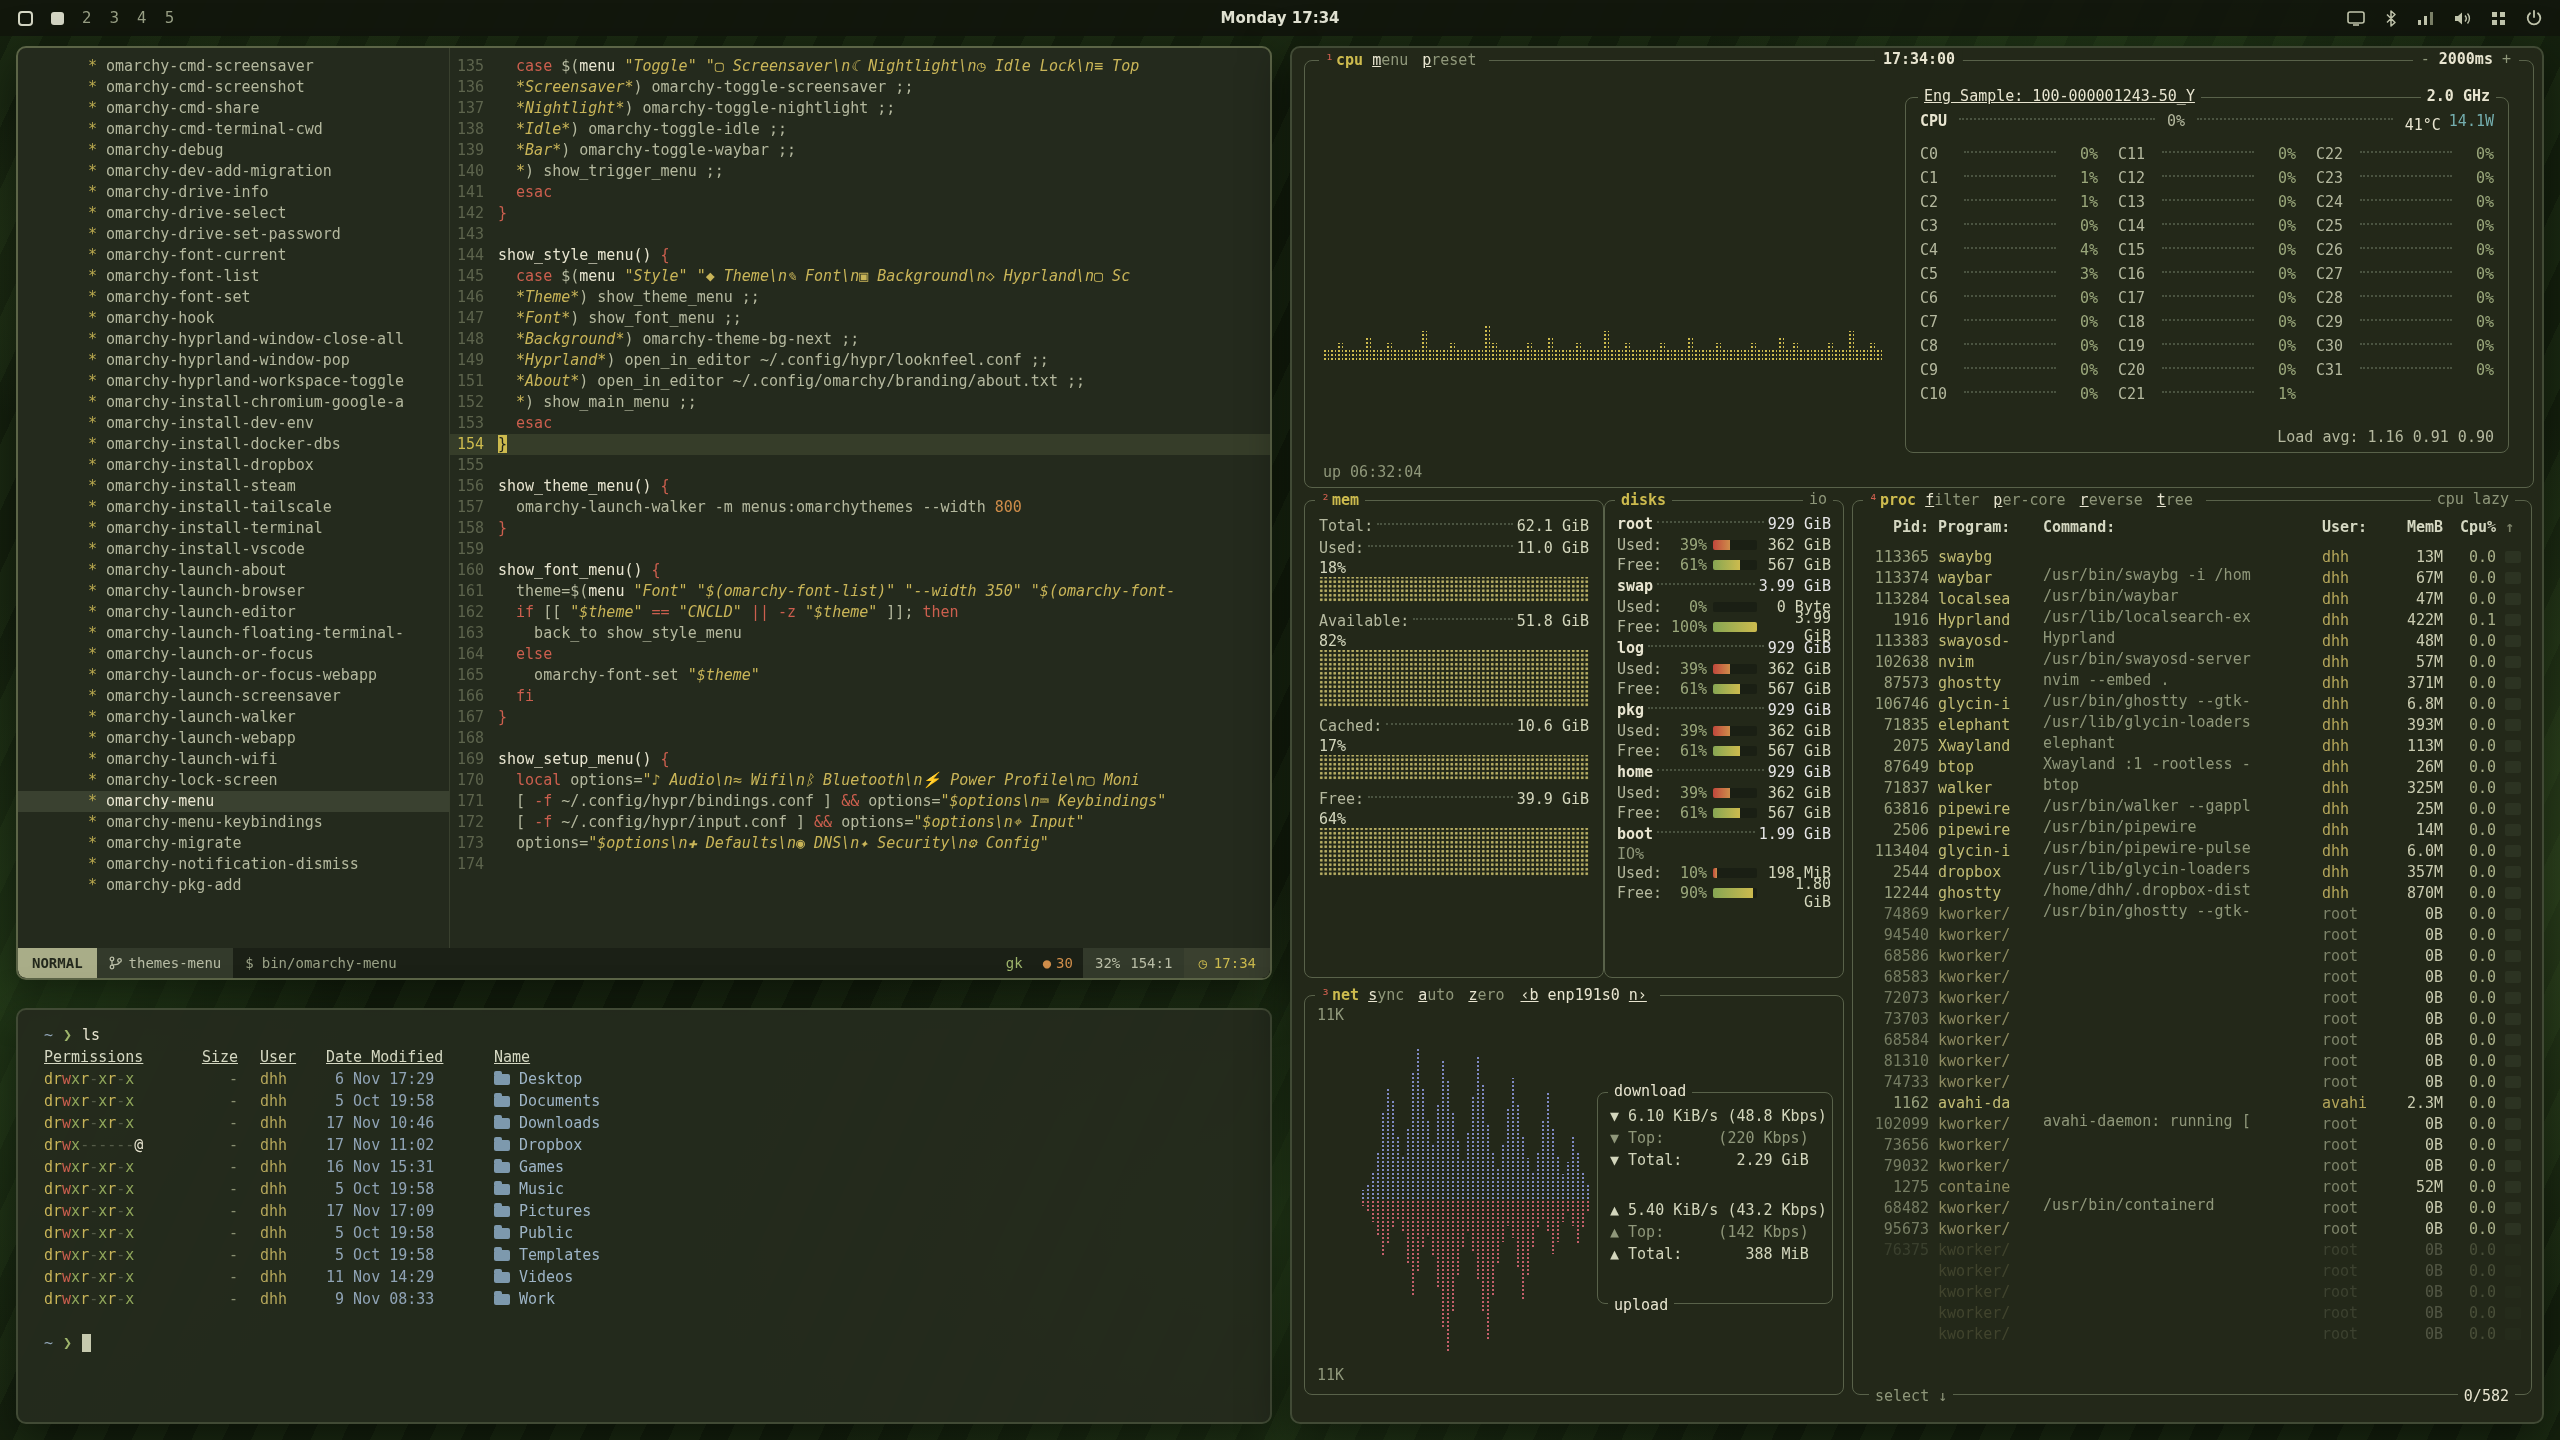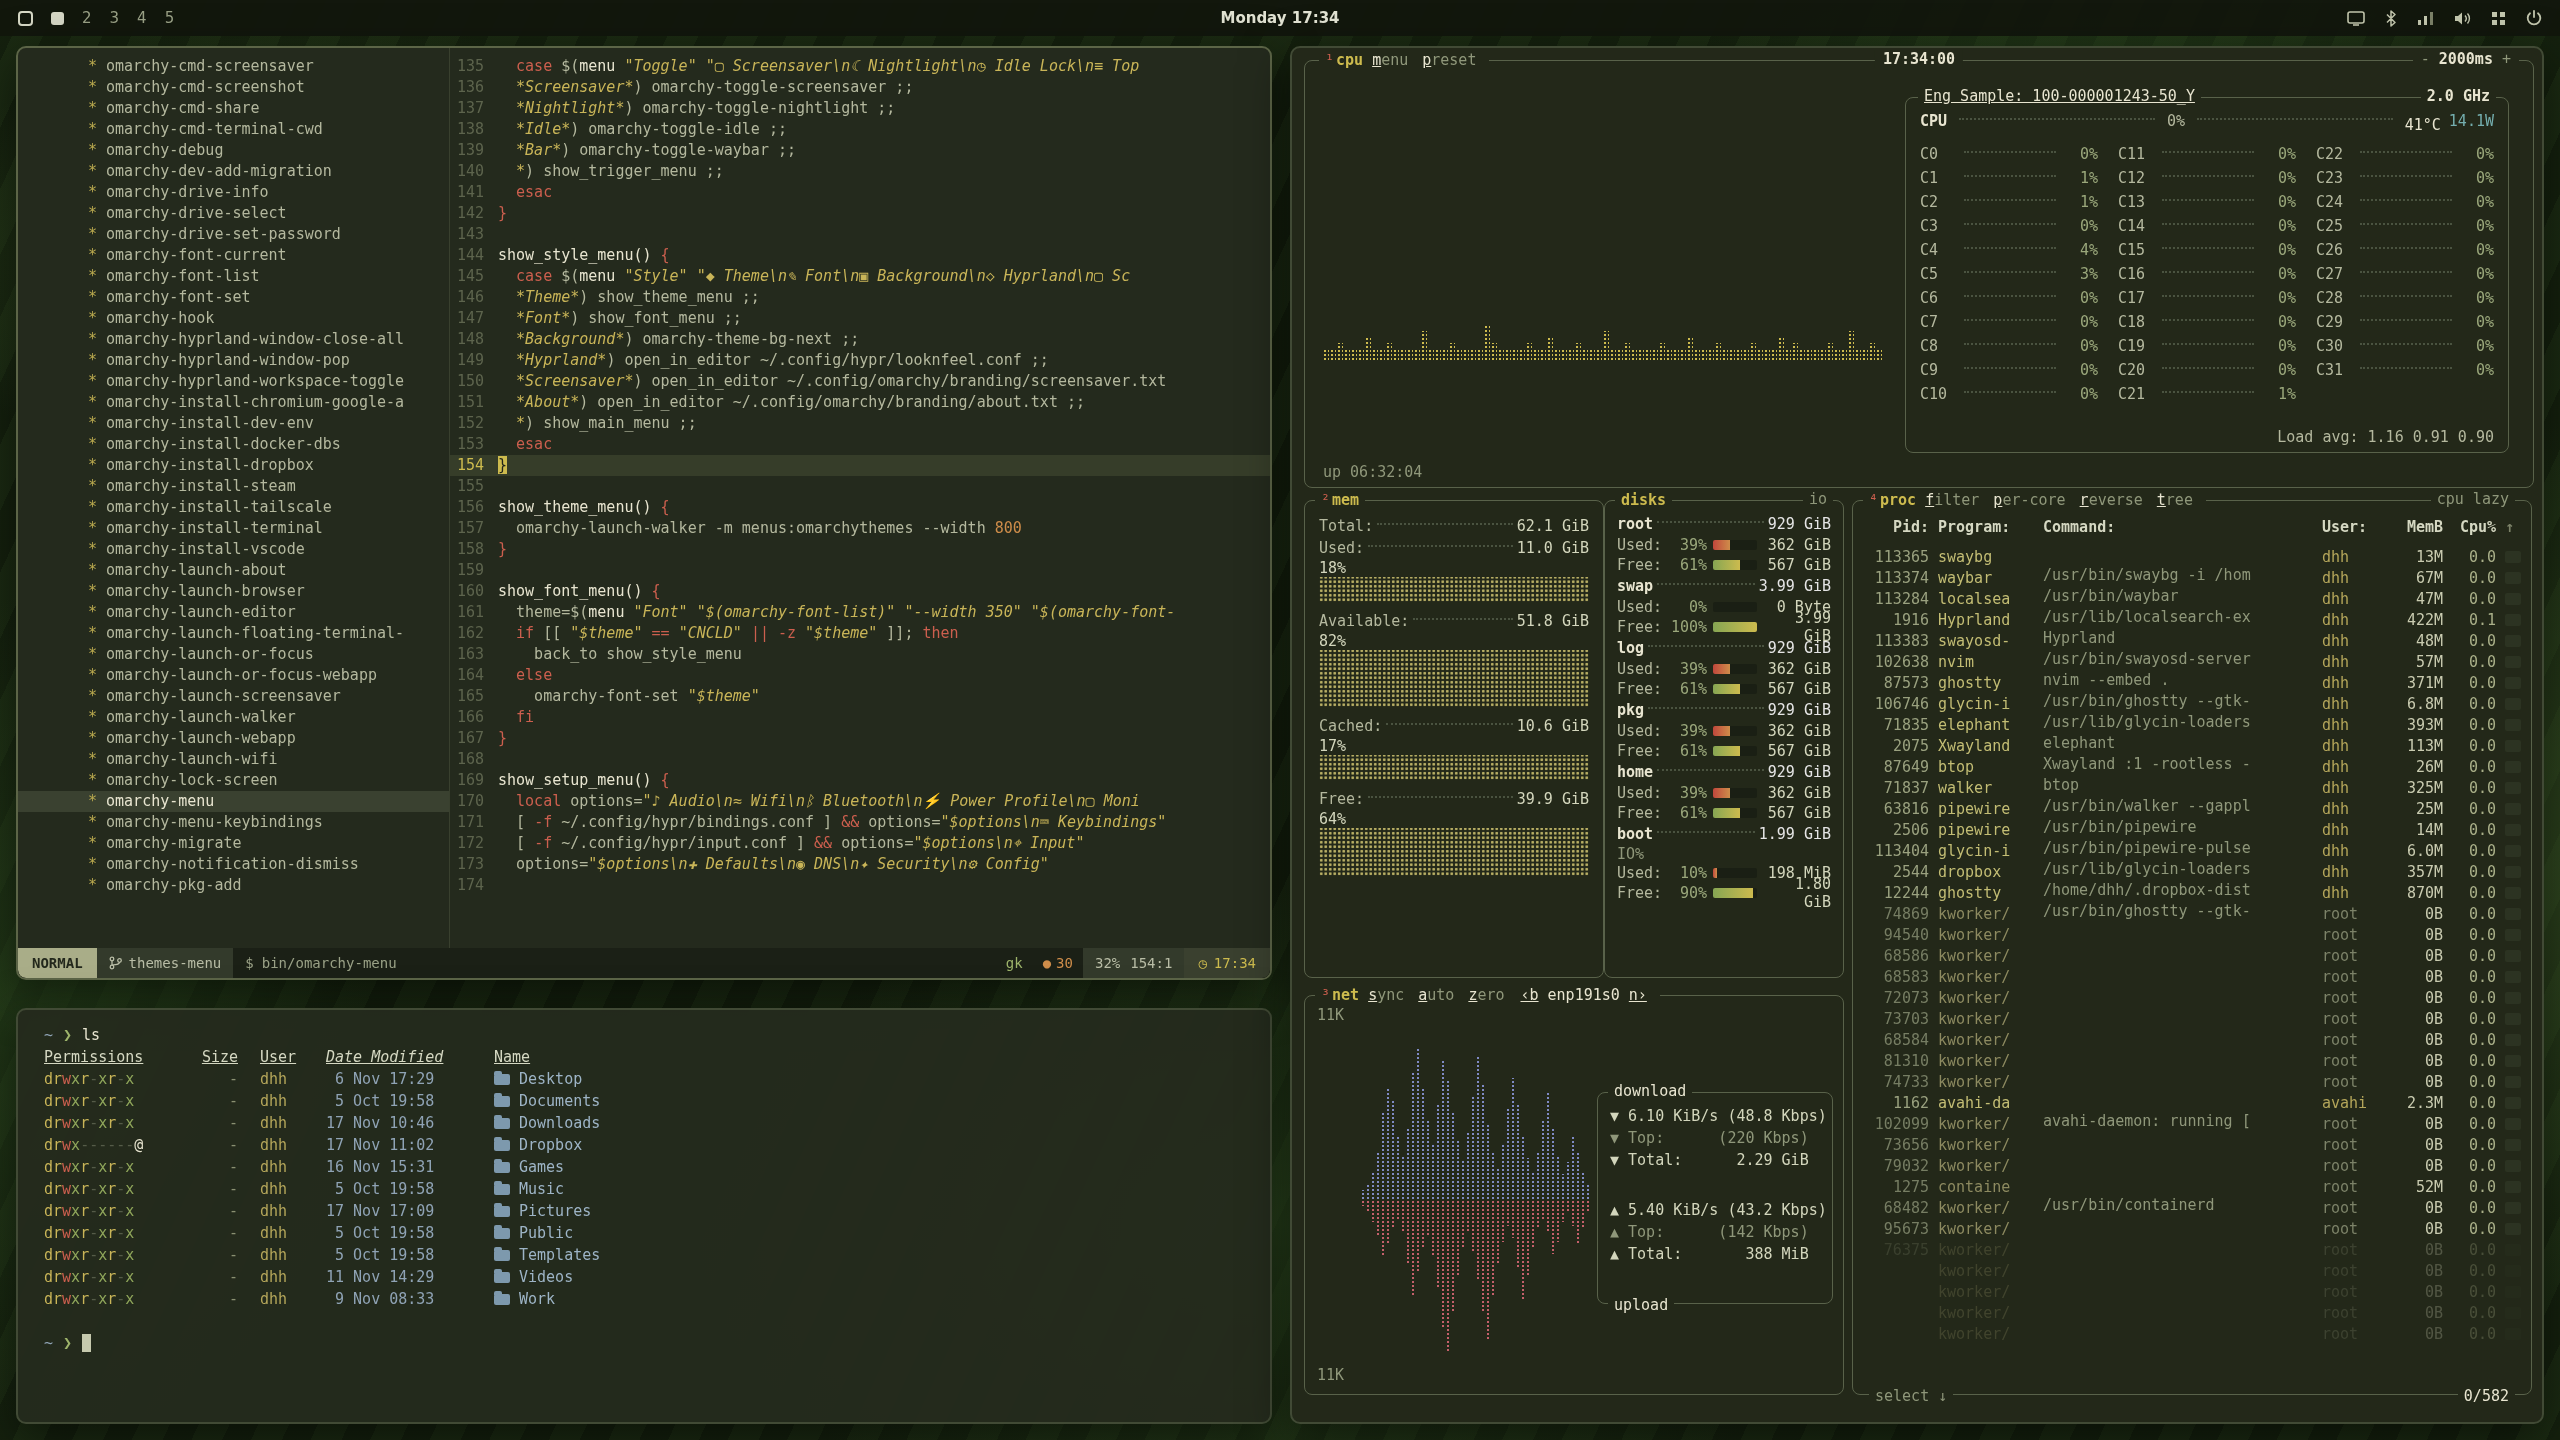--- a/index.html
+++ b/index.html
@@ -79,21 +79,21 @@
   .t-prompt-sym{color:var(--green);font-weight:bold;margin-right:10px;}
   .t-cmd{color:var(--white);}
   .t-head{margin-top:0;}
   .t-head span{color:#d5d8c2;text-decoration:underline;}
   .t-perm{width:150px;flex:0 0 150px;}
   .p-d{color:var(--str);} .p-r{color:var(--str);} .p-w{color:var(--red);} .p-x{color:#8fa65a;} .p-dash{color:#555b48;} .p-at{color:var(--white);}
   .t-size{width:44px;flex:0 0 44px;text-align:right;color:#8a9072;}
   .t-user{width:66px;flex:0 0 66px;padding-left:22px;color:#b4a65a;}
   .t-date{width:190px;flex:0 0 190px;padding-left:22px;color:var(--blue);}
   .t-name{display:flex;align-items:center;color:var(--name-blue);}
-  .h-perm{width:150px;flex:0 0 150px;} .h-size{width:44px;flex:0 0 44px;text-align:right;} .h-user{width:66px;flex:0 0 66px;padding-left:22px;} .h-date{width:190px;flex:0 0 190px;padding-left:22px;font-style:italic;}
+  .h-perm{width:150px;flex:0 0 150px;} .h-size{width:44px;flex:0 0 44px;text-align:right;} .h-user{width:66px;flex:0 0 66px;padding-left:22px;} .h-date{width:190px;flex:0 0 190px;padding-left:22px;}
   .folder-icon{display:inline-block;width:16px;height:11px;background:#7d99ad;border-radius:2px;position:relative;margin-right:9px;}
   .folder-icon::before{content:"";position:absolute;top:-3px;left:0;width:8px;height:4px;background:#7d99ad;border-radius:2px 2px 0 0;}
   .block-cursor{display:inline-block;width:9px;height:18px;background:#c6c9ae;vertical-align:middle;}
   
   #btop-window{font-size:15px;color:var(--fg);}
   .bbox{position:absolute;border:1px solid var(--bord);border-radius:8px;}
   .btitle{position:absolute;top:-11px;background:var(--win2);padding:0 6px;display:flex;gap:2px;align-items:center;height:20px;line-height:20px;}
   .bnum{color:var(--red);} .bname{color:var(--yellow);font-weight:bold;}
   .bbtn{color:var(--cmd);padding:0 7px;cursor:default;}
   .bbtn::first-letter{color:var(--white);text-decoration:underline;}
@@ -288,21 +288,20 @@
         <div class="code-line"><span class="ln">140</span><span class="code-text"><span class="tok-t">  </span><span class="tok-s">*</span><span class="tok-t">) show_trigger_menu ;;</span></span></div>
         <div class="code-line"><span class="ln">141</span><span class="code-text"><span class="tok-t">  </span><span class="tok-k">esac</span></span></div>
         <div class="code-line"><span class="ln">142</span><span class="code-text"><span class="tok-k">}</span></span></div>
         <div class="code-line"><span class="ln">143</span><span class="code-text"></span></div>
         <div class="code-line"><span class="ln">144</span><span class="code-text"><span class="tok-f">show_style_menu()</span><span class="tok-t"> </span><span class="tok-k">{</span></span></div>
         <div class="code-line"><span class="ln">145</span><span class="code-text"><span class="tok-t">  </span><span class="tok-k">case</span><span class="tok-t"> $(</span><span class="tok-f">menu</span><span class="tok-t"> </span><span class="tok-s">"Style"</span><span class="tok-t"> </span><span class="tok-s">"◆ Theme\n✎ Font\n▣ Background\n◇ Hyprland\n▢ Sc</span></span></div>
         <div class="code-line"><span class="ln">146</span><span class="code-text"><span class="tok-t">  </span><span class="tok-s">*Theme*</span><span class="tok-t">) show_theme_menu ;;</span></span></div>
         <div class="code-line"><span class="ln">147</span><span class="code-text"><span class="tok-t">  </span><span class="tok-s">*Font*</span><span class="tok-t">) show_font_menu ;;</span></span></div>
         <div class="code-line"><span class="ln">148</span><span class="code-text"><span class="tok-t">  </span><span class="tok-s">*Background*</span><span class="tok-t">) omarchy-theme-bg-next ;;</span></span></div>
         <div class="code-line"><span class="ln">149</span><span class="code-text"><span class="tok-t">  </span><span class="tok-s">*Hyprland*</span><span class="tok-t">) open_in_editor ~/.config/hypr/looknfeel.conf ;;</span></span></div>
-        <div class="code-line"><span class="ln">150</span><span class="code-text"><span class="tok-t">  </span><span class="tok-s">*Screensaver*</span><span class="tok-t">) open_in_editor ~/.config/omarchy/branding/screensaver.txt</span></span></div>
         <div class="code-line"><span class="ln">151</span><span class="code-text"><span class="tok-t">  </span><span class="tok-s">*About*</span><span class="tok-t">) open_in_editor ~/.config/omarchy/branding/about.txt ;;</span></span></div>
         <div class="code-line"><span class="ln">152</span><span class="code-text"><span class="tok-t">  </span><span class="tok-s">*</span><span class="tok-t">) show_main_menu ;;</span></span></div>
         <div class="code-line"><span class="ln">153</span><span class="code-text"><span class="tok-t">  </span><span class="tok-k">esac</span></span></div>
         <div class="code-line cur"><span class="ln">154</span><span class="code-text"><span class="tok-k cursor-block">}</span></span></div>
         <div class="code-line"><span class="ln">155</span><span class="code-text"></span></div>
         <div class="code-line"><span class="ln">156</span><span class="code-text"><span class="tok-f">show_theme_menu()</span><span class="tok-t"> </span><span class="tok-k">{</span></span></div>
         <div class="code-line"><span class="ln">157</span><span class="code-text"><span class="tok-t">  omarchy-launch-walker -m menus:omarchythemes --width </span><span class="tok-num">800</span></span></div>
         <div class="code-line"><span class="ln">158</span><span class="code-text"><span class="tok-k">}</span></span></div>
         <div class="code-line"><span class="ln">159</span><span class="code-text"></span></div>
         <div class="code-line"><span class="ln">160</span><span class="code-text"><span class="tok-f">show_font_menu()</span><span class="tok-t"> </span><span class="tok-k">{</span></span></div>

